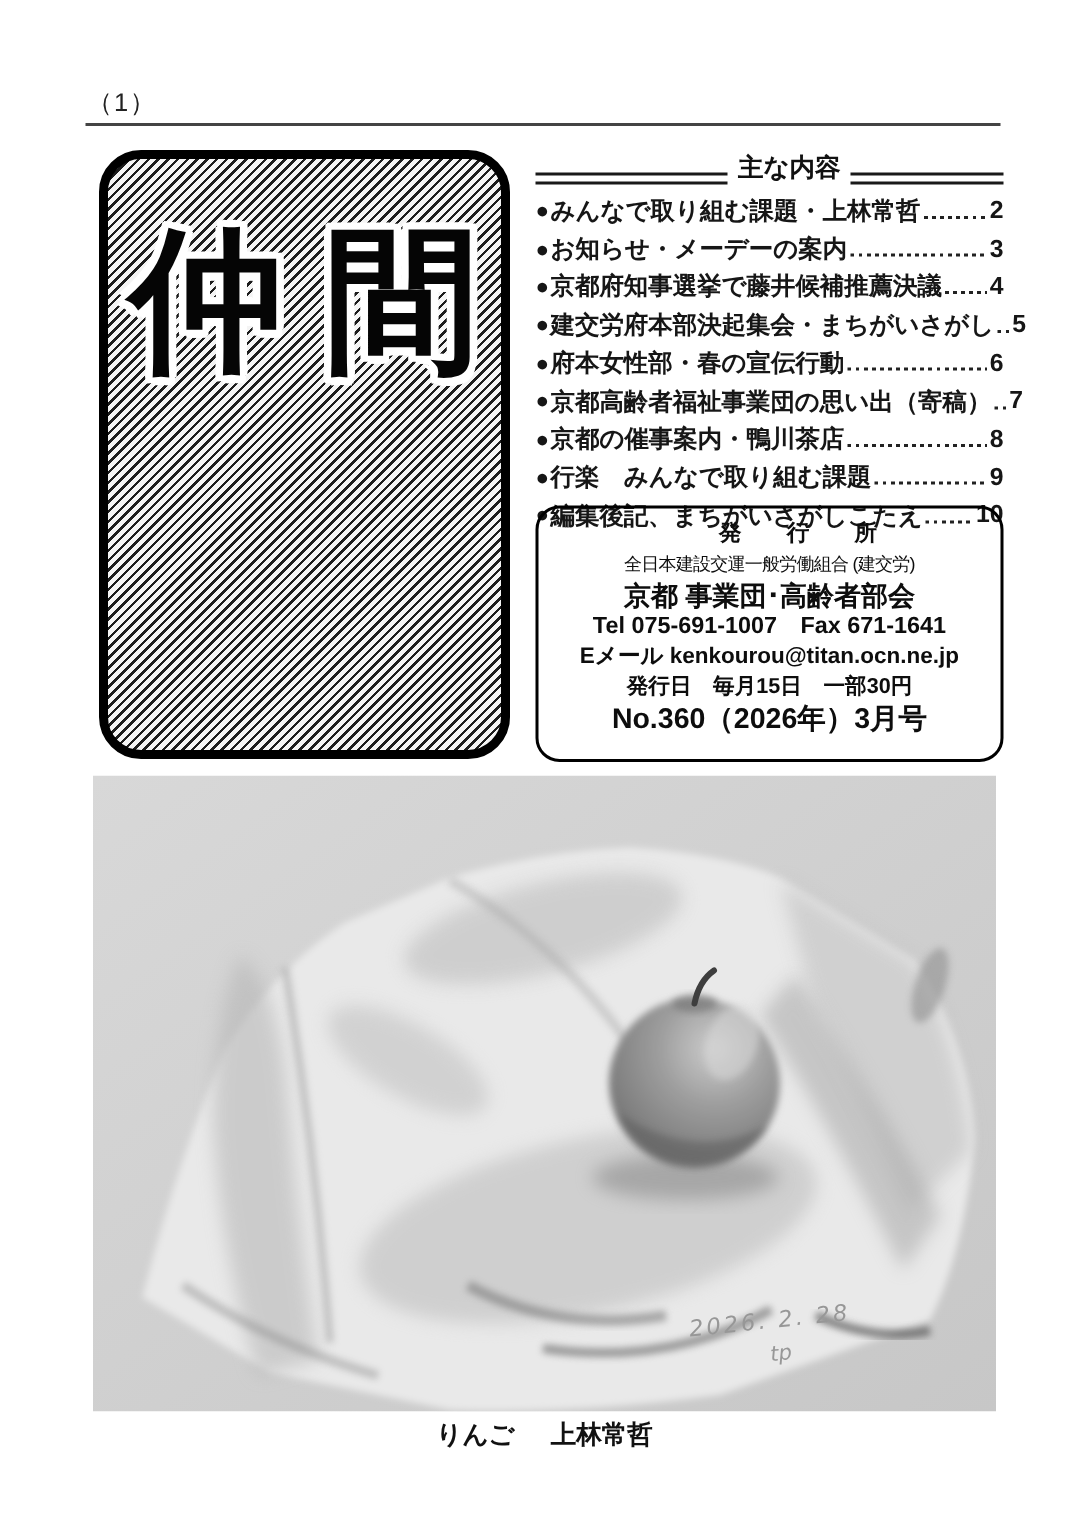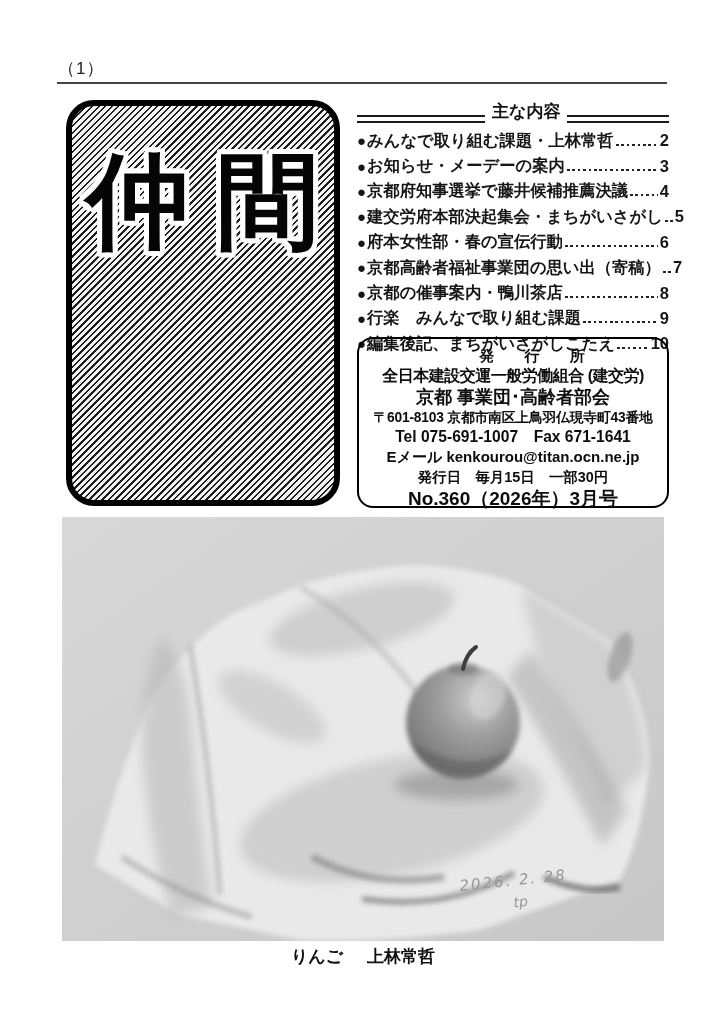--- a/index.html
+++ b/index.html
@@ -50,21 +50,21 @@
   .toc-bullet{margin-right:1px;font-size:15px;}
   .toc-leader{flex:1;min-width:8px;align-self:center;height:2px;margin:8px 2px 0 2px;
     background:repeating-linear-gradient(90deg,#222 0 2.6px,transparent 2.6px 5.4px);}
   .toc-page{text-align:right;font-size:16.5px;}
   
   .publisher-box{
     position:absolute;left:357px;top:337px;width:312px;height:171px;box-sizing:border-box;
     border:2.6px solid #000;border-radius:16px;text-align:center;padding-top:7px;color:#0d0d0d;
   }
   .pub-heading{font-size:15px;font-weight:700;letter-spacing:13px;line-height:19px;text-indent:13px;padding-left:38px;}
-  .pub-org1{font-size:16px;font-weight:700;line-height:22px;letter-spacing:-0.5px;}
+  .pub-org1{font-size:12px;font-weight:400;line-height:22px;letter-spacing:-0.5px;}
   .pub-org2{font-size:18px;font-weight:600;line-height:21px;}
   .pub-address{font-size:13.8px;font-weight:600;line-height:19px;letter-spacing:-0.2px;}
   .pub-telfax{font-size:15.6px;font-weight:600;line-height:20px;}
   .pub-email{font-size:15px;font-weight:700;line-height:20px;}
   .pub-issueinfo{font-size:14.4px;font-weight:700;line-height:20px;}
   .pub-issueno{font-size:19px;font-weight:600;line-height:24px;}
   
   .artwork{position:absolute;left:62px;top:517px;width:602px;height:424px;margin:0;}
   .artwork svg{display:block;width:602px;height:424px;}
   .artwork-caption{
@@ -149,21 +149,20 @@
       <span class="toc-leader"></span>
       <span class="toc-page">10</span>
     </li>
       </ul>
   </div>
 
   <div class="publisher-box">
     <div class="pub-heading">発 行 所</div>
     <div class="pub-org1">全日本建設交運一般労働組合 (建交労)</div>
     <div class="pub-org2">京都 事業団･高齢者部会</div>
-    <div class="pub-address">〒601-8103 京都市南区上鳥羽仏現寺町43番地</div>
     <div class="pub-telfax">Tel 075-691-1007　Fax 671-1641</div>
     <div class="pub-email">Eメール kenkourou@titan.ocn.ne.jp</div>
     <div class="pub-issueinfo">発行日　毎月15日　一部30円</div>
     <div class="pub-issueno">No.360（2026年）3月号</div>
   </div>
 
   <figure class="artwork">
     <svg viewBox="0 0 602 424">
       <defs>
         <filter id="wash" x="-30%" y="-30%" width="160%" height="160%">

